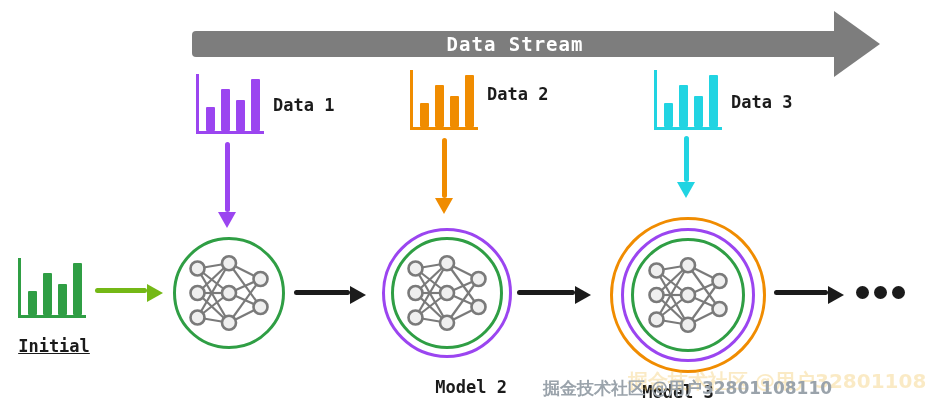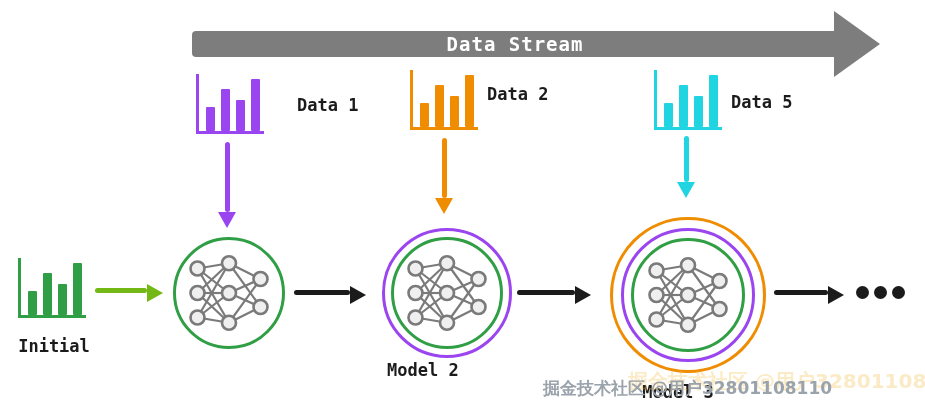--- a/index.html
+++ b/index.html
@@ -30,24 +30,24 @@
               width:68px; height:60px; }
   .bar { width:10px; background:currentColor; border-radius:1px; }
   .b1 { height:24px; } .b2 { height:42px; } .b3 { height:31px; } .b4 { height:52px; }
 
   .icon-data1 { left:196px; top:74px; }
   .icon-data2 { left:410px; top:70px; }
   .icon-data3 { left:654px; top:70px; }
   .icon-initial { left:18px; top:258px; }
 
   .label { font-weight:bold; color:var(--ink); font-size:17px; white-space:nowrap; }
-  .lbl-data1 { left:273px; top:95px;margin-left:24px; }
+  .lbl-data1 { left:273px; top:95px; }
   .lbl-data2 { left:487px; top:84px; }
   .lbl-data3 { left:731px; top:92px; }
-  .lbl-initial-1 { left:8px;  top:336px; width:92px; text-align:center; }
+  .lbl-initial-1 { left:8px;  top:336px; width:92px; text-align:center;text-decoration:underline; }
   .lbl-initial-2 { left:8px;  top:360px; width:92px; text-align:center; }
 
   
   .v-stem { width:5px; background:currentColor; border-radius:3px; }
   .v-head { width:0; height:0; border-left:9px solid transparent; border-right:9px solid transparent;
             border-top:16px solid currentColor; }
   .stem-d1 { left:225px; top:142px; height:70px; }
   .head-d1 { left:218px; top:212px; }
   .stem-d2 { left:442px; top:138px; height:60px; }
   .head-d2 { left:435px; top:198px; }
@@ -77,21 +77,21 @@
   .model2-inner { width:112px; height:112px; border:3px solid var(--green); }
   .model3-outer { left:610px; top:217px; width:156px; height:156px; border:3px solid var(--orange); }
   .model3-mid   { width:134px; height:134px; border:3px solid var(--purple); }
   .model3-inner { width:114px; height:114px; border:3px solid var(--green); }
 
   .nn { display:block; }
   .nn line { stroke:var(--node-stroke); stroke-width:2.5; }
   .nn circle { fill:var(--node-fill); stroke:var(--node-stroke); stroke-width:3; }
 
   .lbl-model1 { left:169px; top:383px; width:120px; text-align:center; }
-  .lbl-model2 { left:387px; top:360px; width:120px; text-align:left; }
+  .lbl-model2 { left:387px; top:377px; width:120px; text-align:right; }
   .lbl-model3 { left:618px; top:382px; width:120px; text-align:center; }
 
   
   .wm { font-family:"DejaVu Sans","Liberation Sans",sans-serif; font-weight:bold; white-space:nowrap; }
   .wm-gray { left:543px; top:377px; font-size:17px; color:var(--wm-gray); }
   .wm-yellow { left:628px; top:368px; font-size:20px; color:var(--wm-yellow); opacity:0.32; filter:blur(0.4px); }
 </style>
 </head>
 <body>
 
@@ -120,21 +120,21 @@
   <div class="abs label lbl-data2">Data 2</div>
   <div class="abs v-stem c-orange stem-d2"></div>
   <div class="abs v-head c-orange head-d2"></div>
 
   <div class="abs bar-icon c-cyan icon-data3">
     <span class="bar b1"></span>
     <span class="bar b2"></span>
     <span class="bar b3"></span>
     <span class="bar b4"></span>
   </div>
-  <div class="abs label lbl-data3">Data 5</div>
+  <div class="abs label lbl-data3">Data 3</div>
   <div class="abs v-stem c-cyan stem-d3"></div>
   <div class="abs v-head c-cyan head-d3"></div>
 
   <div class="abs bar-icon c-green icon-initial">
     <span class="bar b1"></span>
     <span class="bar b2"></span>
     <span class="bar b3"></span>
     <span class="bar b4"></span>
   </div>
   <div class="abs label lbl-initial-1">Initial</div>

